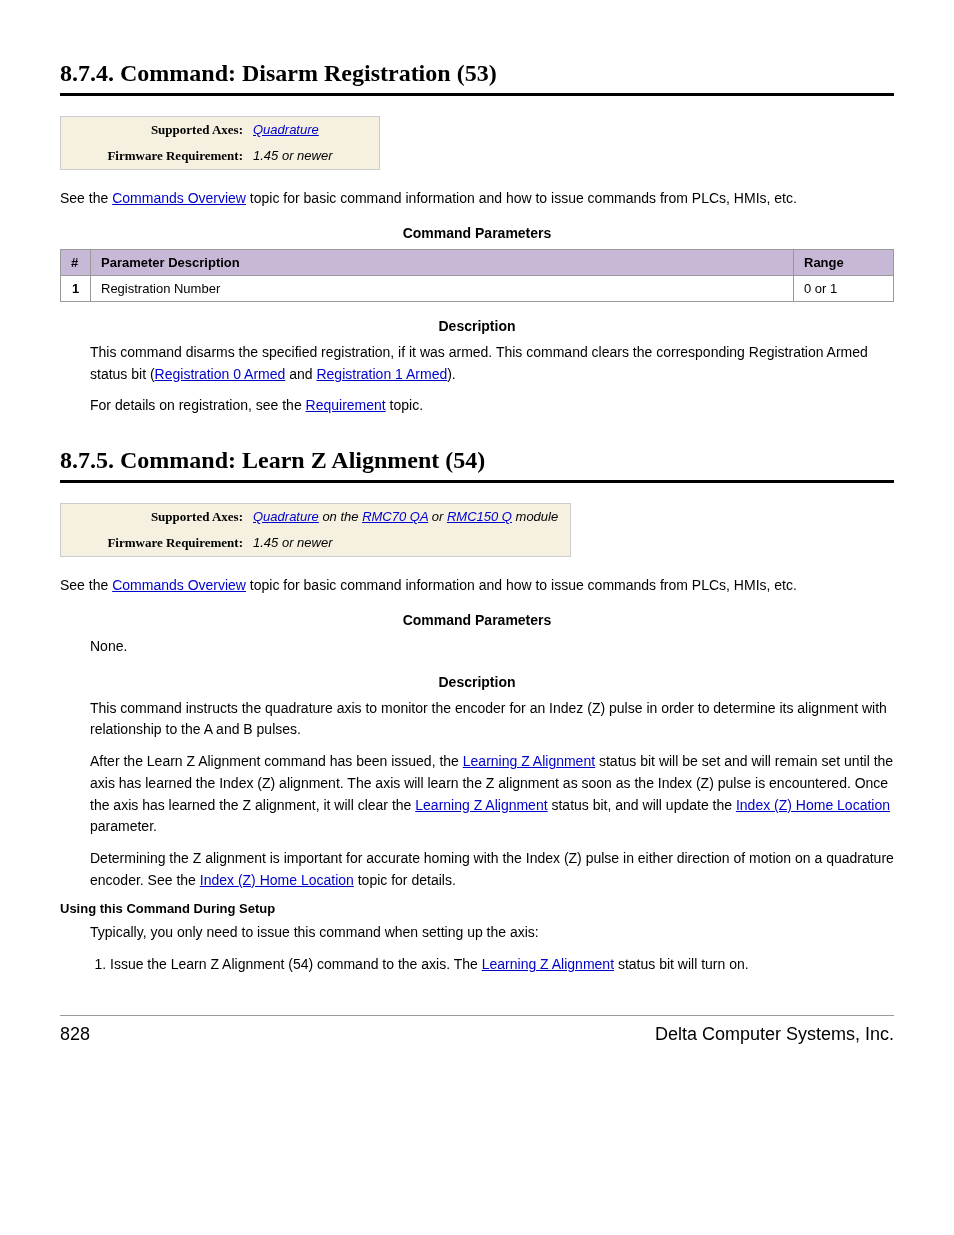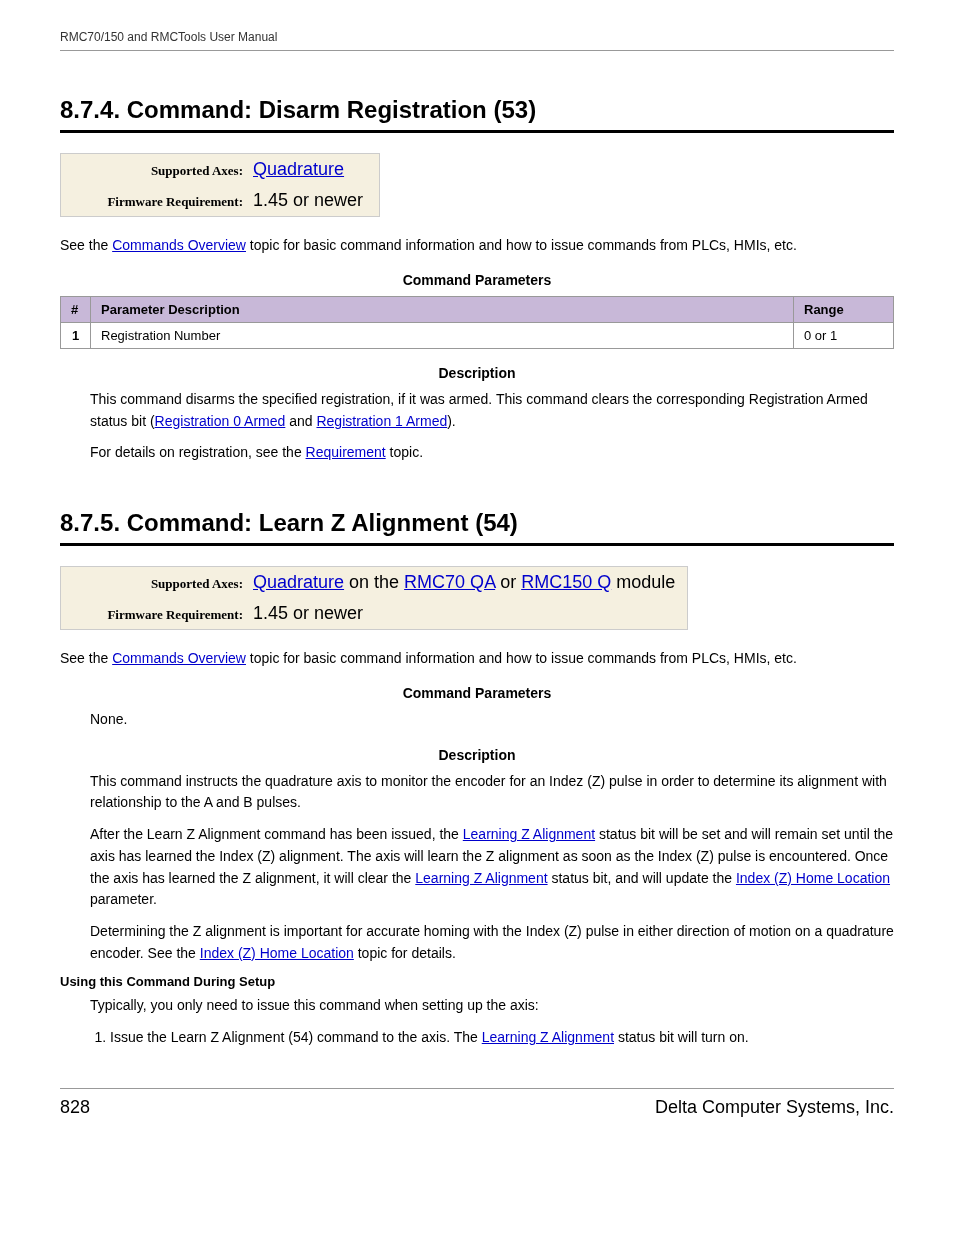--- a/index.html
+++ b/index.html
@@ -21,21 +21,22 @@
       margin-bottom: 30px;
       font-size: 12px;
       color: #333;
     }
     .section-title {
       font-size: 24px;
       font-weight: bold;
       border-bottom: 3px solid #000;
       padding-bottom: 6px;
       margin-bottom: 20px;
-      margin-top: 45px;
+      margin-top: 30px;
+      font-family: Liberation Serif, serif;
     }
     .info-table {
       border: 1px solid #ccc;
       background: #f5f0e0;
       display: inline-block;
       margin-bottom: 18px;
       min-width: 320px;
     }
     .info-table-row {
       display: flex;
@@ -44,21 +45,22 @@
     }
     .info-table-label {
       font-weight: bold;
       min-width: 170px;
       text-align: right;
       margin-right: 10px;
       font-size: 13px;
       font-family: Liberation Serif, serif;
     }
     .info-table-value {
-      font-size: 18px;
+      font-size: 13px;
+      font-style: italic;
     }
     a {
       color: #00c;
       text-decoration: underline;
     }
     .intro-para {
       margin-bottom: 14px;
       line-height: 1.5;
     }
     .subsection-title {
@@ -132,23 +134,20 @@
       display: inline-block;
       margin-bottom: 18px;
       min-width: 480px;
     }
   </style>
 </head>
 <body>
 
 <div class="page">
 
-  <div class="header-bar">
-    <span>RMC70/150 and RMCTools User Manual</span>
-  </div>
 
   <div>
     <h1 class="section-title">8.7.4. Command: Disarm Registration (53)</h1>
 
     <div class="info-table">
       <div class="info-table-row">
         <span class="info-table-label">Supported Axes:</span>
         <span class="info-table-value">
           <a>Quadrature</a>
         </span>

